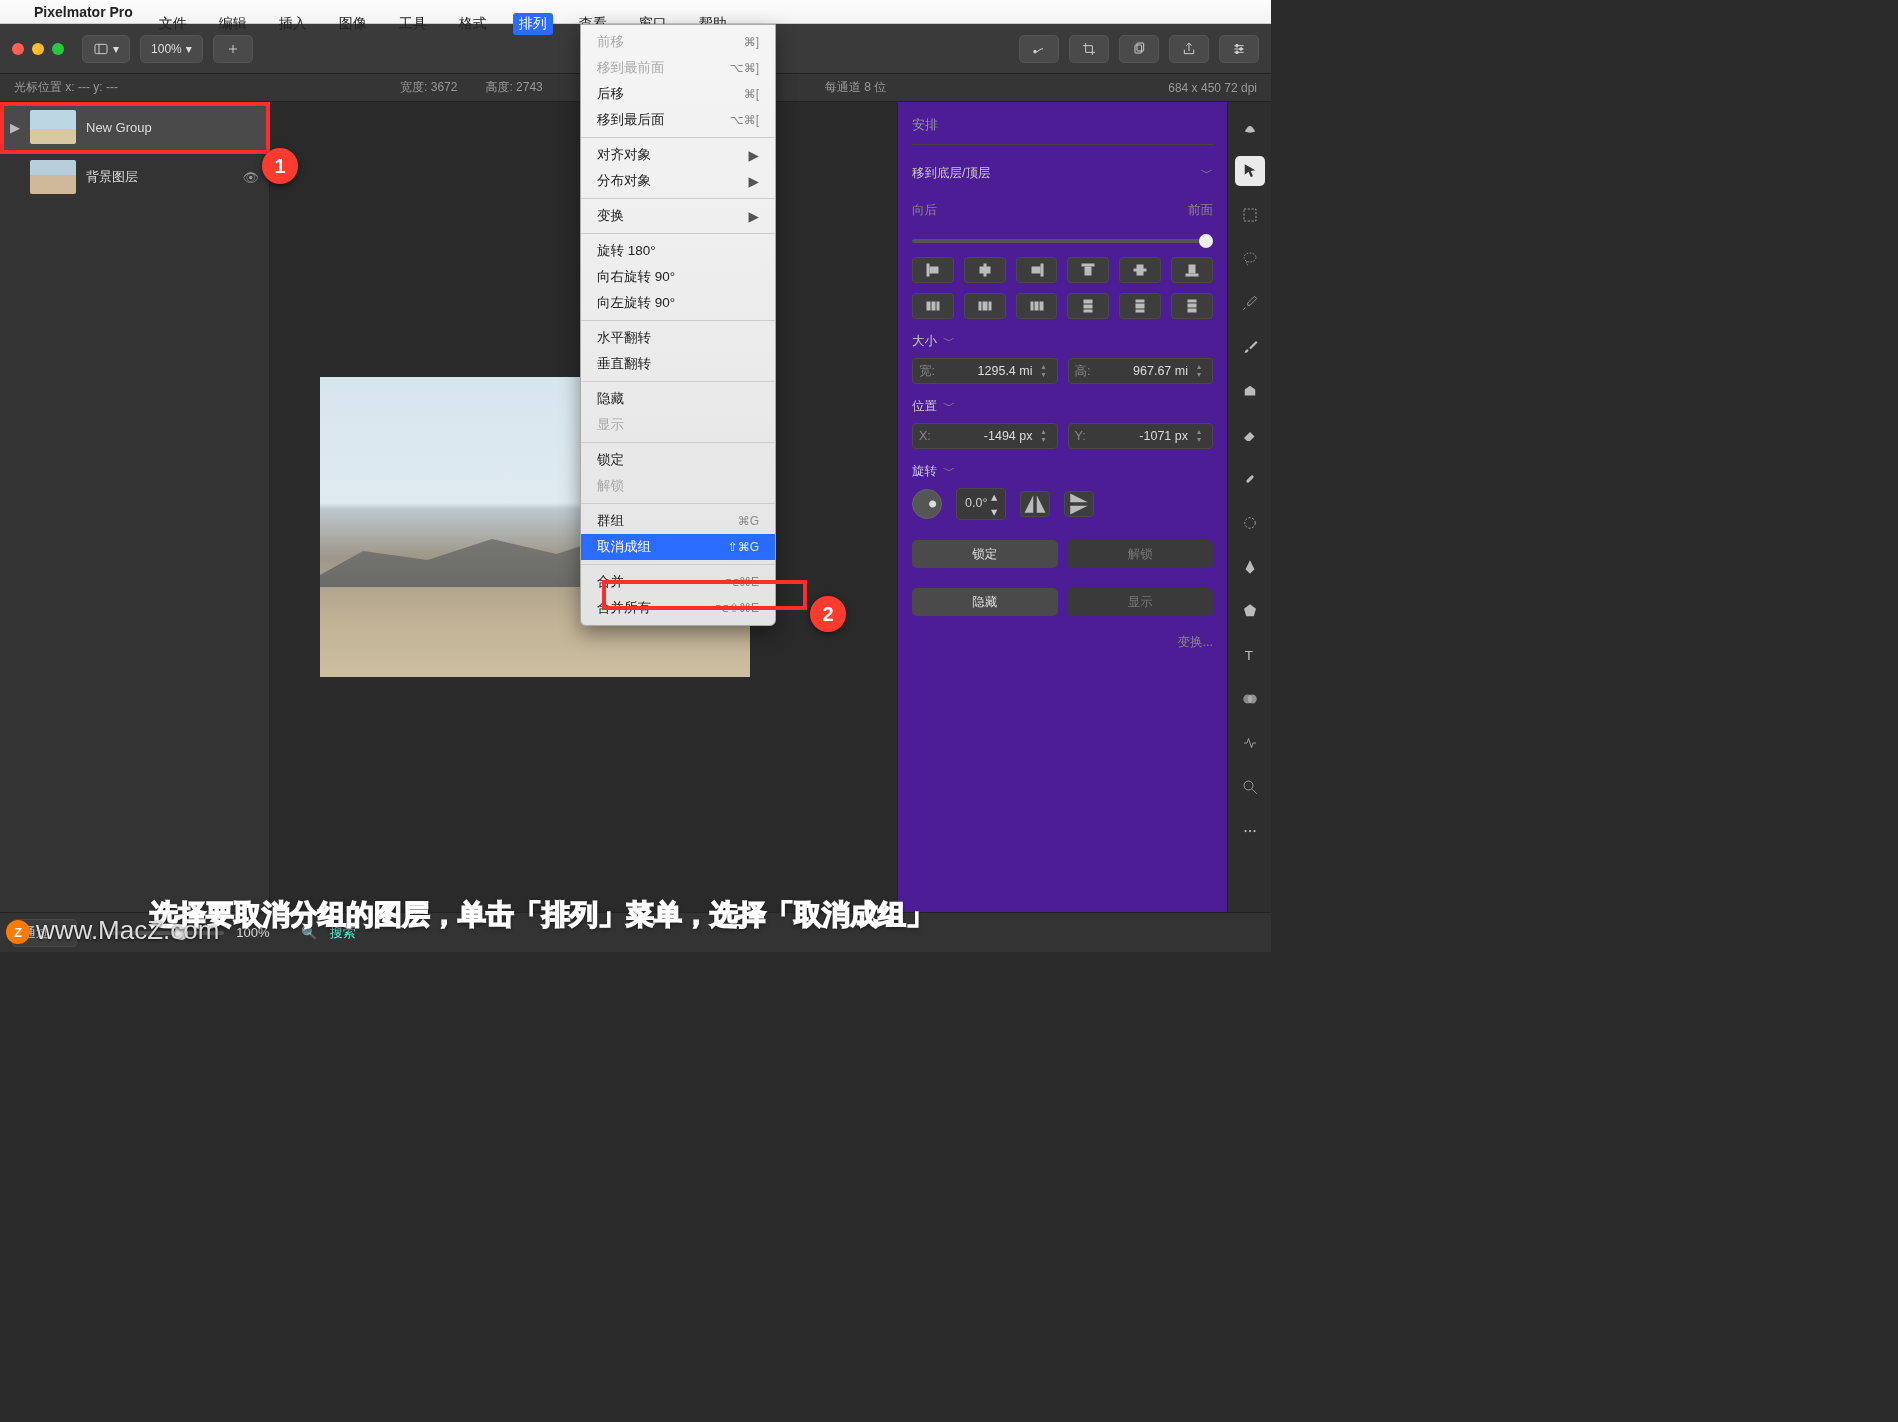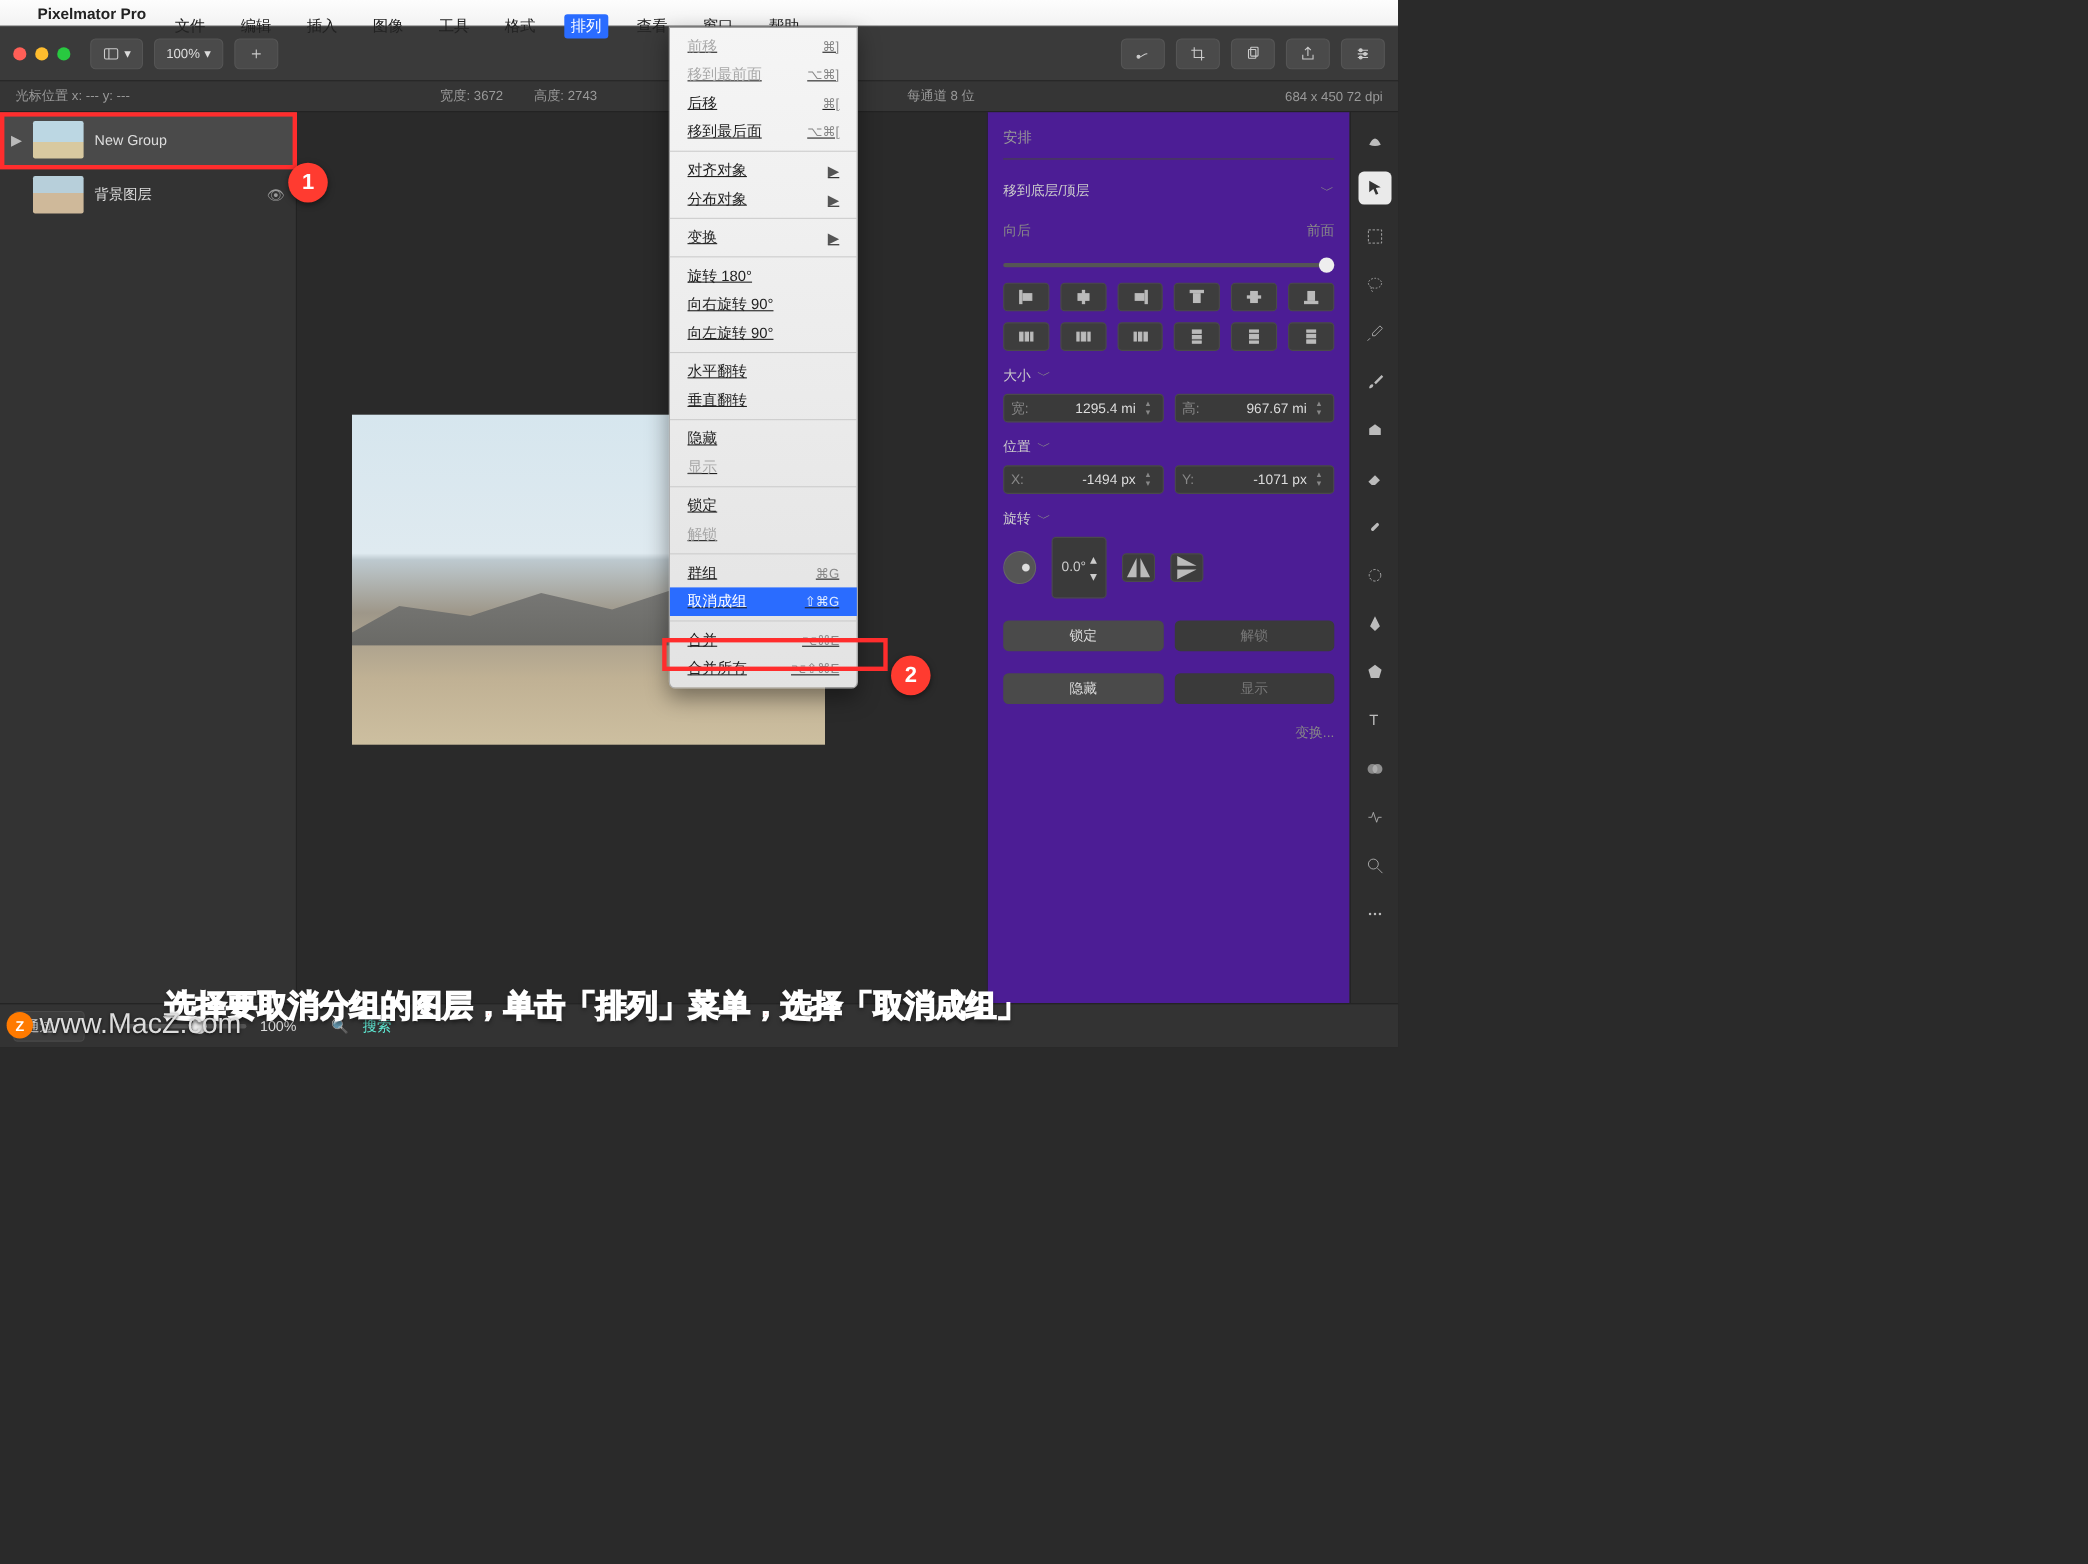--- a/index.html
+++ b/index.html
@@ -58,34 +58,34 @@
 .sec-title { display:flex; align-items:flex-end; gap:6px; margin:14px 0 8px; color:#ccc; }
 .sec-title .chev { color:#888; }
 .field-pair { display:flex; gap:10px; margin-bottom:10px; }
 .num-field { flex:1; display:flex; align-items:center; background:#3a3a3a; border:1px solid #4a4a4a; border-radius:4px; height:26px; padding:0 6px; }
 .num-field .lab { color:#888; margin-right:6px; width:22px; }
 .num-field .val { flex:1; color:#ddd; text-align:right; }
 .num-field .stepper { width:14px; display:flex; flex-direction:column; margin-left:4px; }
 .num-field .stepper span { height:8px; font-size:8px; color:#888; text-align:center; line-height:8px; }
 .rot-row { display:flex; align-items:center; gap:14px; margin-top:8px; }
 .rot-dial { width:30px; height:30px; border-radius:50%; background:radial-gradient(circle at 70% 50%,#ddd 3px,#555 4px); border:1px solid #666; }
-.rot-val { background:#3a3a3a; border:1px solid #4a4a4a; border-radius:4px; padding:12px 8px; }
+.rot-val { background:#3a3a3a; border:1px solid #4a4a4a; border-radius:4px; padding:0 8px; }
 .flip-btn { width:30px; height:26px; background:#3d3d3d; border:1px solid #4a4a4a; border-radius:4px; display:flex; align-items:center; justify-content:center; }
 .action-btns { display:flex; gap:10px; margin-top:20px; }
 .action-btns .btn { flex:1; height:28px; background:#4a4a4a; border-radius:5px; display:flex; align-items:center; justify-content:center; color:#ddd; }
 .action-btns .btn.dis { color:#777; background:#3a3a3a; }
 
 
 .toolstrip { width:44px; background:#2e2e2e; border-left:1px solid #222; display:flex; flex-direction:column; align-items:center; padding-top:10px; gap:14px; }
 .toolstrip .t { width:30px; height:30px; border-radius:5px; display:flex; align-items:center; justify-content:center; color:#bbb; }
 .toolstrip .t.sel { background:#eaeaea; color:#333; }
 .toolstrip .t svg { width:18px; height:18px; }
 
 
-.dropdown { position:absolute; top:24px; left:608px; width:172px; background:linear-gradient(#f5f5f5,#e3e3e3); border:1px solid #aaa; border-radius:0 0 6px 6px; box-shadow:0 8px 20px rgba(0,0,0,.4); font-size:13.5px; color:#222; z-index:50; padding:4px 0;text-decoration:underline; }
+.dropdown { position:absolute; top:24px; left:580px; width:196px; background:linear-gradient(#f5f5f5,#e3e3e3); border:1px solid #aaa; border-radius:0 0 6px 6px; box-shadow:0 8px 20px rgba(0,0,0,.4); font-size:13.5px; color:#222; z-index:50; padding:4px 0; }
 .dropdown .mi { display:flex; align-items:center; justify-content:space-between; padding:4px 16px; }
 .dropdown .mi.disabled { color:#a8a8a8; }
 .dropdown .mi.selected { background:#2a6cff; color:#fff; }
 .dropdown .mi .sc { color:#888; font-size:12px; }
 .dropdown .mi.selected .sc { color:#e0ecff; }
 .dropdown .mi .sub { margin-left:auto; color:#555; }
 .dropdown hr { border:none; border-top:1px solid #ccc; margin:4px 0; }
 
 
 .callout { position:absolute; width:36px; height:36px; border-radius:50%; background:#ff3b30; color:#fff; font-weight:700; font-size:20px; display:flex; align-items:center; justify-content:center; box-shadow:0 2px 6px rgba(0,0,0,.5); z-index:60; }

